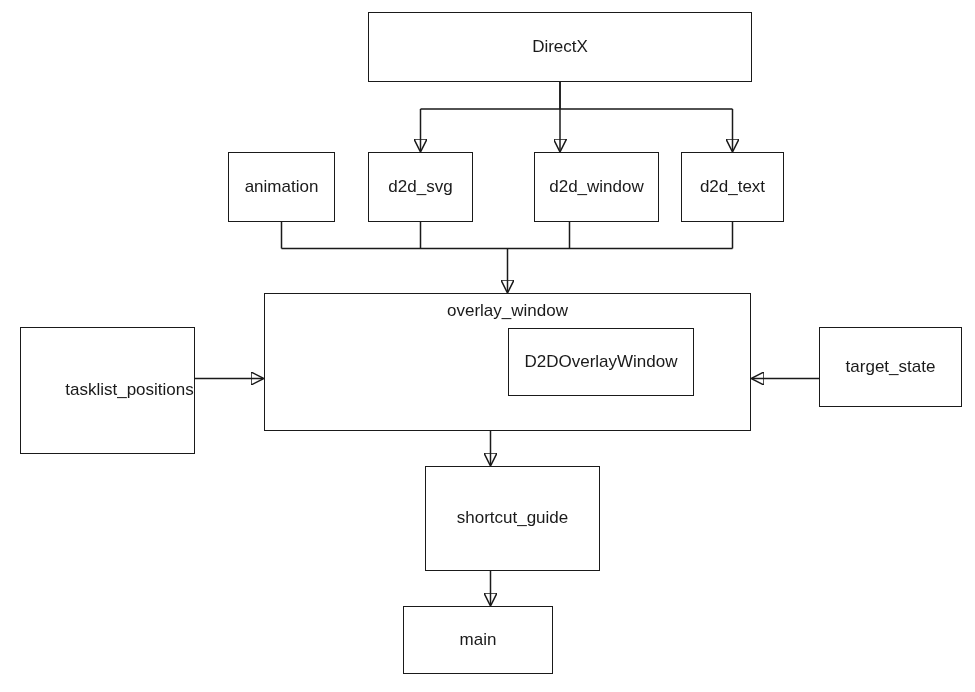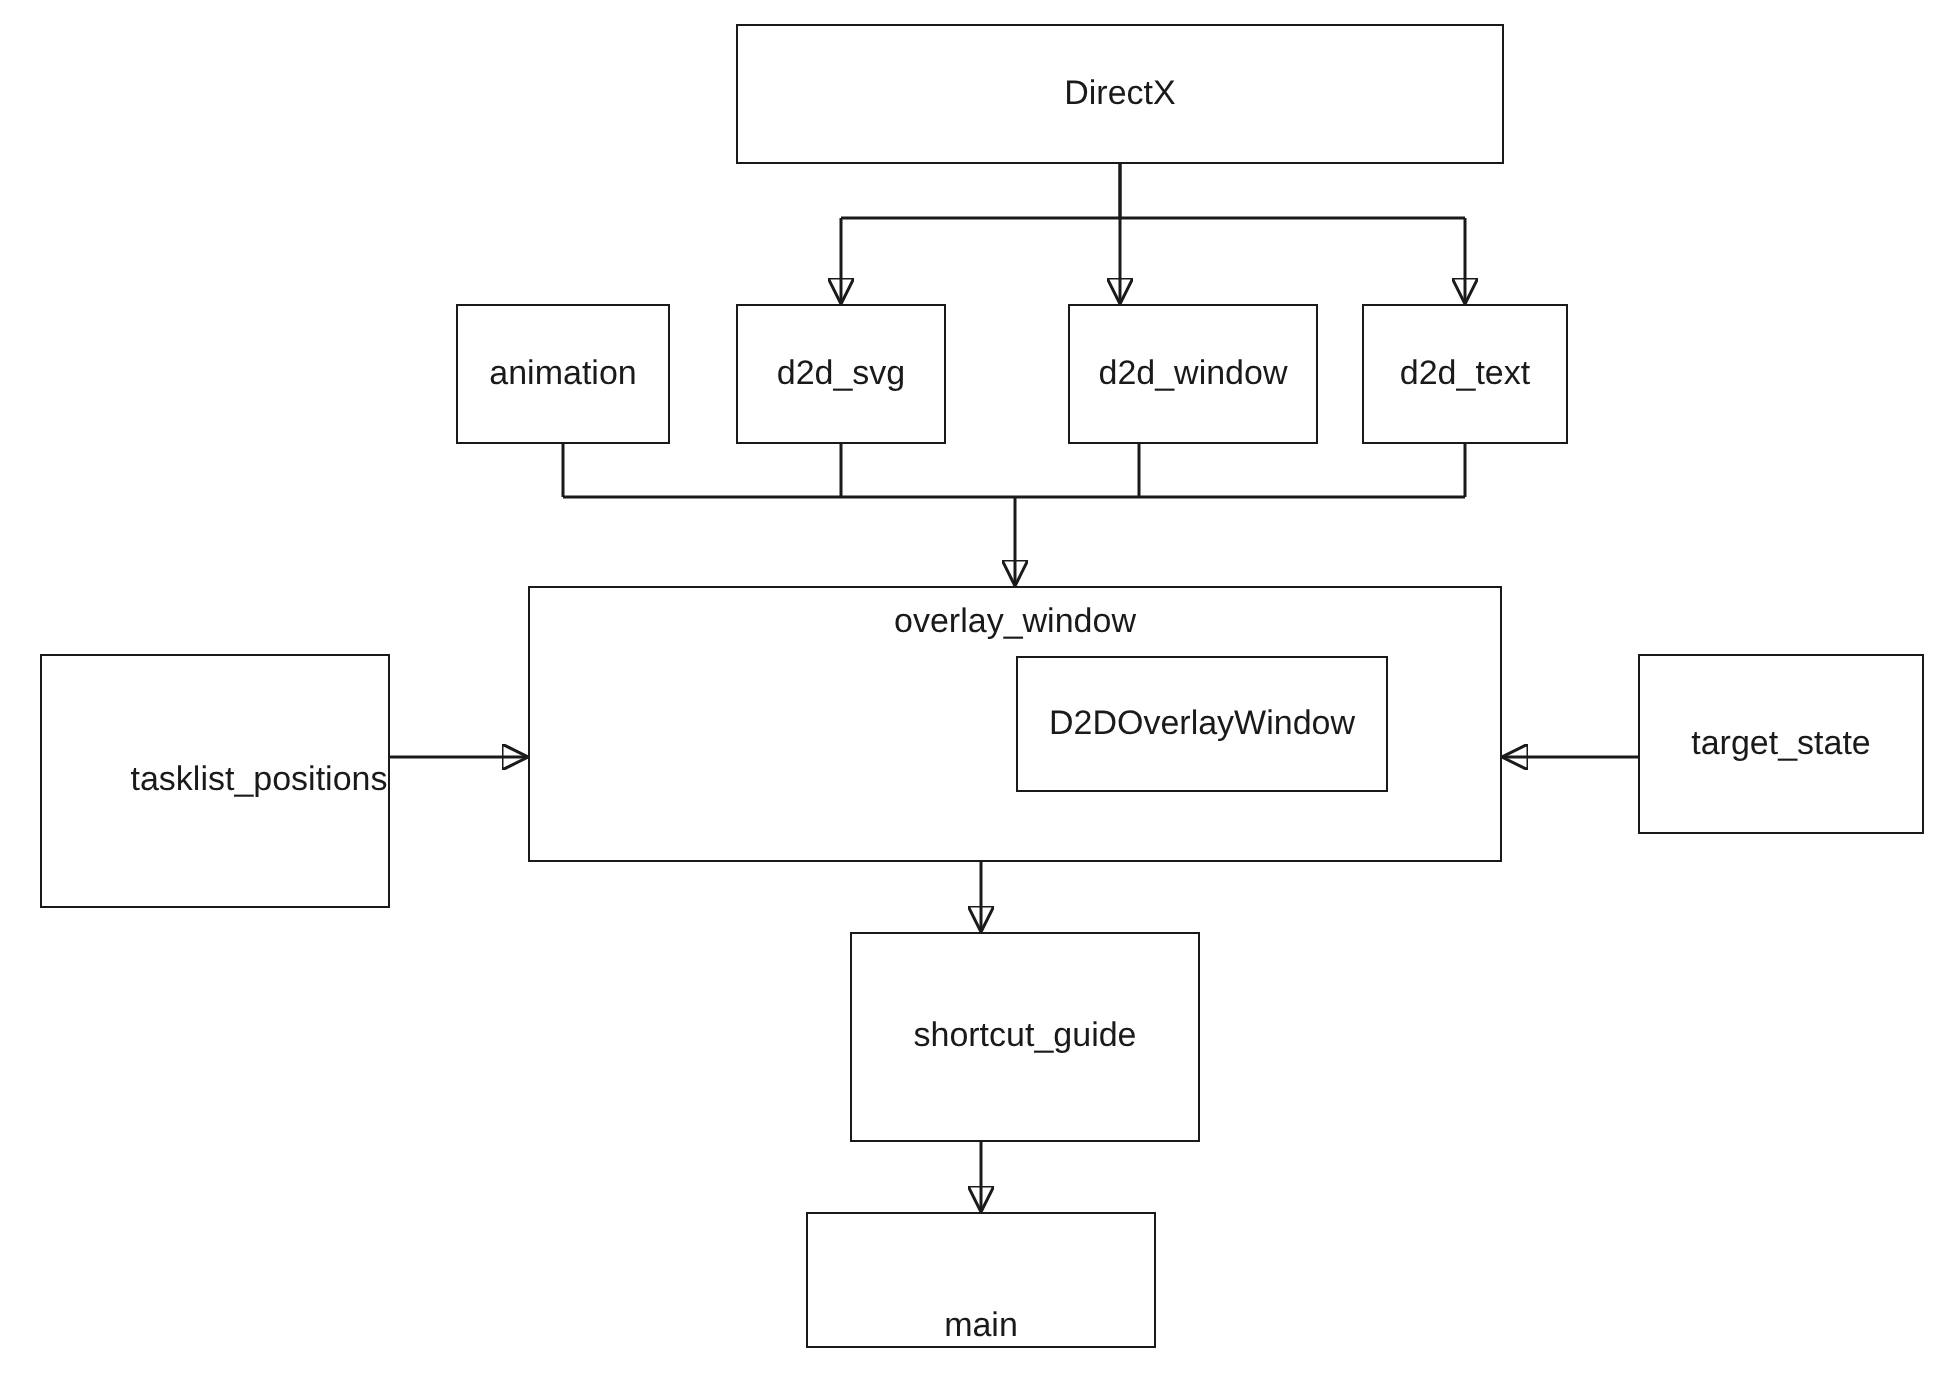--- a/index.html
+++ b/index.html
@@ -94,25 +94,25 @@
 
 
   <div class="node" style="left:508px; top:328px; width:186px; height:68px;">
     <span>D2DOverlayWindow</span>
   </div>
 
   <div class="node" style="left:20px; top:327px; width:175px; height:127px;padding-left:44px;">
     <span>tasklist_positions</span>
   </div>
 
-  <div class="node" style="left:819px; top:327px; width:143px; height:90px;">
+  <div class="node" style="left:819px; top:327px; width:143px; height:80px;">
     <span>target_state</span>
   </div>
 
   <div class="node" style="left:403px; top:466px; width:175px; height:105px;margin-left:22px;">
     <span>shortcut_guide</span>
   </div>
 
-  <div class="node" style="left:403px; top:606px; width:175px; height:68px;align-items:flex-end;">
+  <div class="node" style="left:403px; top:606px; width:150px; height:68px;">
     <span>main</span>
   </div>
 
 </div>
 
 </body></html>

